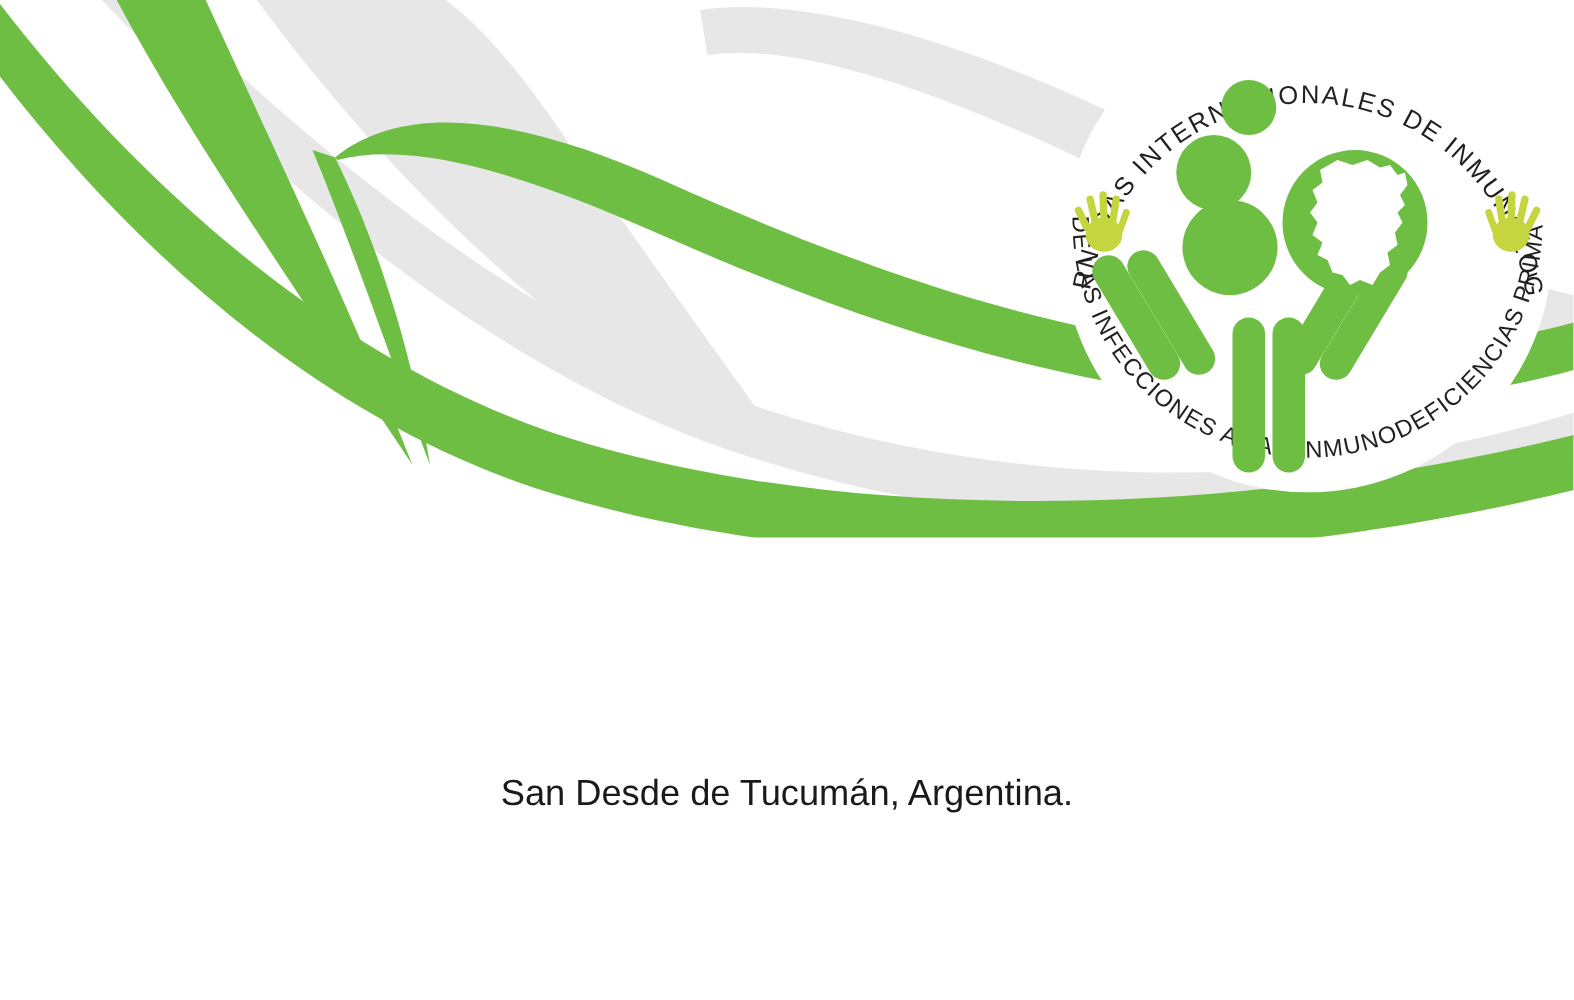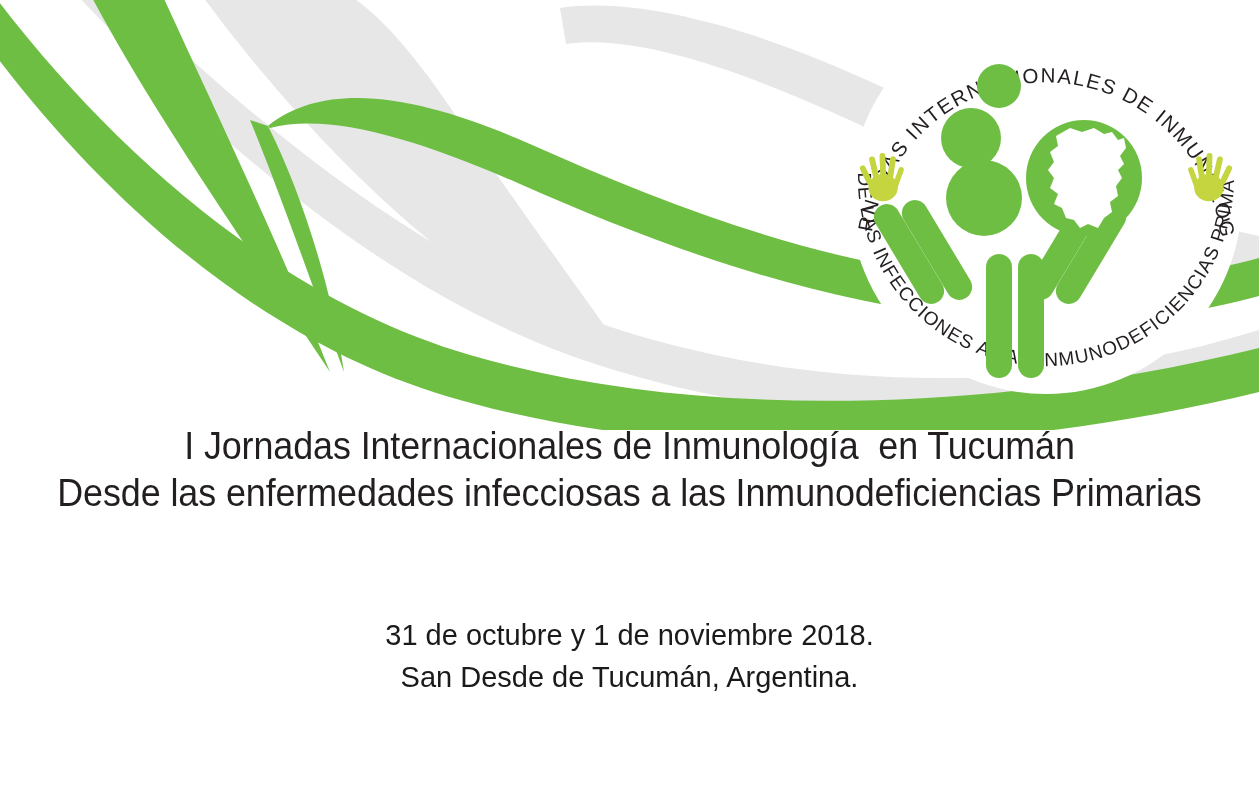--- a/index.html
+++ b/index.html
@@ -165,23 +165,18 @@
       <circle cx="248" cy="176" r="58" fill="#6FBE44"></circle>
       <path fill="#ffffff" d="M 234,126 L 246,130 L 258,126 L 268,132 L 276,130 L 282,138
                L 288,136 L 290,146 L 284,154 L 288,162 L 282,168 L 286,176
                L 280,184 L 282,194 L 274,200 L 276,210 L 268,216 L 262,226
                L 252,222 L 244,226 L 238,218 L 230,216 L 226,206 L 218,202
                L 222,192 L 214,186 L 218,176 L 212,168 L 218,160 L 214,150
                L 222,144 L 220,134 Z"></path>
     </g>
   </svg>
 
-  <div id="title-block">
-    <div class="title-line">I Jornadas Internacionales de Inmunología  en Tucumán</div>
-    <div class="title-line">Desde las enfermedades infecciosas a las Inmunodeficiencias Primarias</div>
-  </div>
 
   <div id="date-block">
-    <div class="date-line">31 de octubre y 1 de noviembre 2018.</div>
     <div class="date-line">San Desde de Tucumán, Argentina.</div>
   </div>
 
 </div>
 
 </body></html>

